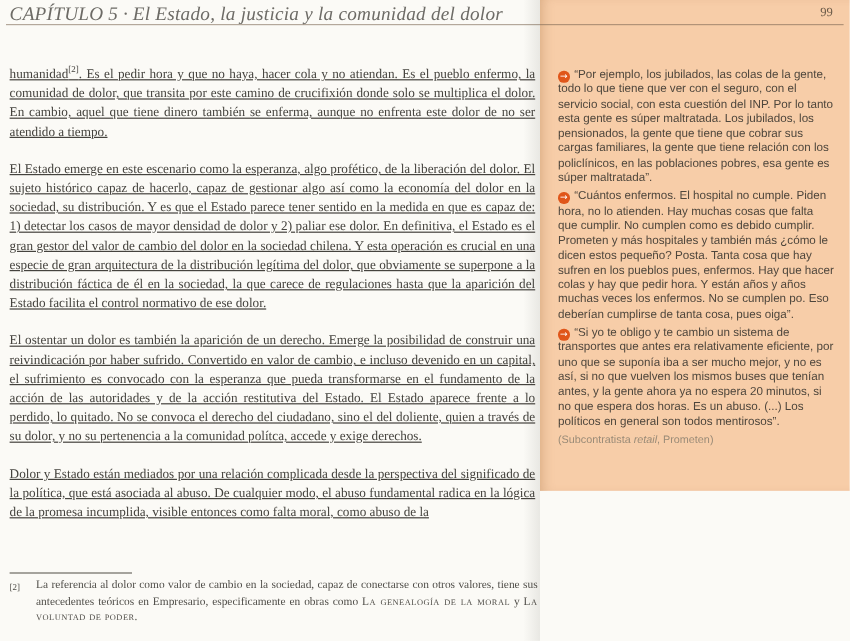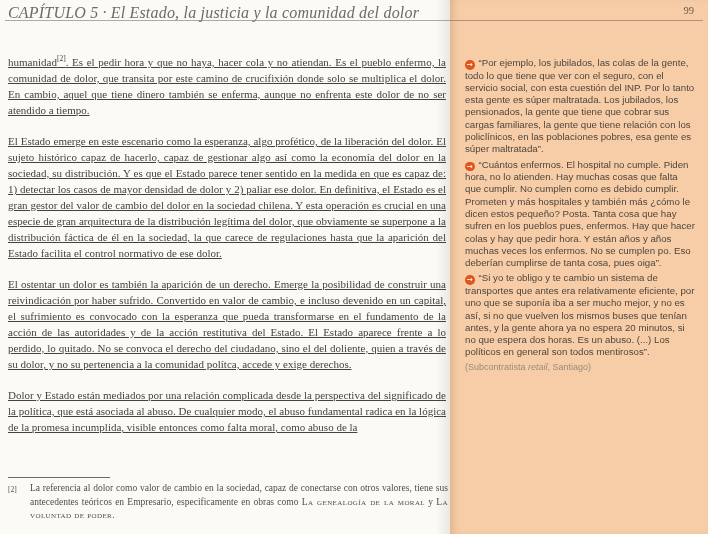--- a/index.html
+++ b/index.html
@@ -39,21 +39,21 @@
   .footnote{
     position:absolute;left:8px;top:477px;width:440px;z-index:2;
     font-size:9.5px;line-height:13.5px;color:#504e49;
   }
   .fn-rule{width:102px;height:1px;background:#6c6a63;margin:0 0 4px 0;}
   .fn-body{position:relative;padding-left:22px;text-align:justify;}
   .fn-marker{position:absolute;left:0;top:1px;font-size:7.5px;}
   .sc{font-variant:small-caps;letter-spacing:.4px;font-family:Liberation Serif, serif;}
   
   .sidebar{
-    position:absolute;left:450px;top:0;width:258px;height:534px;z-index:2;
+    position:absolute;left:450px;top:0;width:258px;height:409px;z-index:2;
     background:#f7cda8;
     box-shadow:inset 7px 0 10px -5px rgba(150,95,45,.30);
     box-sizing:border-box;padding:57px 13px 0 15px;
     font-family:"Liberation Sans", sans-serif;
   }
   .q-text{margin:0 0 3px 0;font-size:9.7px;line-height:12.3px;color:#4e463c;}
   .bullet{
     display:inline-block;width:9.5px;height:9.5px;border-radius:50%;
     background:#e0561a;color:#ffffff;font-size:7.5px;line-height:9.5px;
     text-align:center;margin-right:4px;vertical-align:-1px;
@@ -92,16 +92,16 @@
   <div class="quote">
     <p class="q-text"><span class="bullet">→</span><span>“Por ejemplo, los jubilados, las colas de la gente, todo lo que tiene que ver con el seguro, con el servicio social, con esta cuestión del INP. Por lo tanto esta gente es súper maltratada. Los jubilados, los pensionados, la gente que tiene que cobrar sus cargas familiares, la gente que tiene relación con los policlínicos, en las poblaciones pobres, esa gente es súper maltratada”.</span></p>
   </div>
 
   <div class="quote">
     <p class="q-text"><span class="bullet">→</span><span>“Cuántos enfermos. El hospital no cumple. Piden hora, no lo atienden. Hay muchas cosas que falta que cumplir. No cumplen como es debido cumplir. Prometen y más hospitales y también más ¿cómo le dicen estos pequeño? Posta. Tanta cosa que hay sufren en los pueblos pues, enfermos. Hay que hacer colas y hay que pedir hora. Y están años y años muchas veces los enfermos. No se cumplen po. Eso deberían cumplirse de tanta cosa, pues oiga”.</span></p>
   </div>
 
   <div class="quote">
     <p class="q-text"><span class="bullet">→</span><span>“Si yo te obligo y te cambio un sistema de transportes que antes era relativamente eficiente, por uno que se suponía iba a ser mucho mejor, y no es así, si no que vuelven los mismos buses que tenían antes, y la gente ahora ya no espera 20 minutos, si no que espera dos horas. Es un abuso. (...) Los políticos en general son todos mentirosos”.</span></p>
-    <p class="q-attr"><span>(Subcontratista </span><i>retail</i><span>, Santiago)</span></p>
+    <p class="q-attr"><span>(Subcontratista </span><i>retail</i><span>, Prometen)</span></p>
   </div>
 
 </div>
 
 </body></html>

